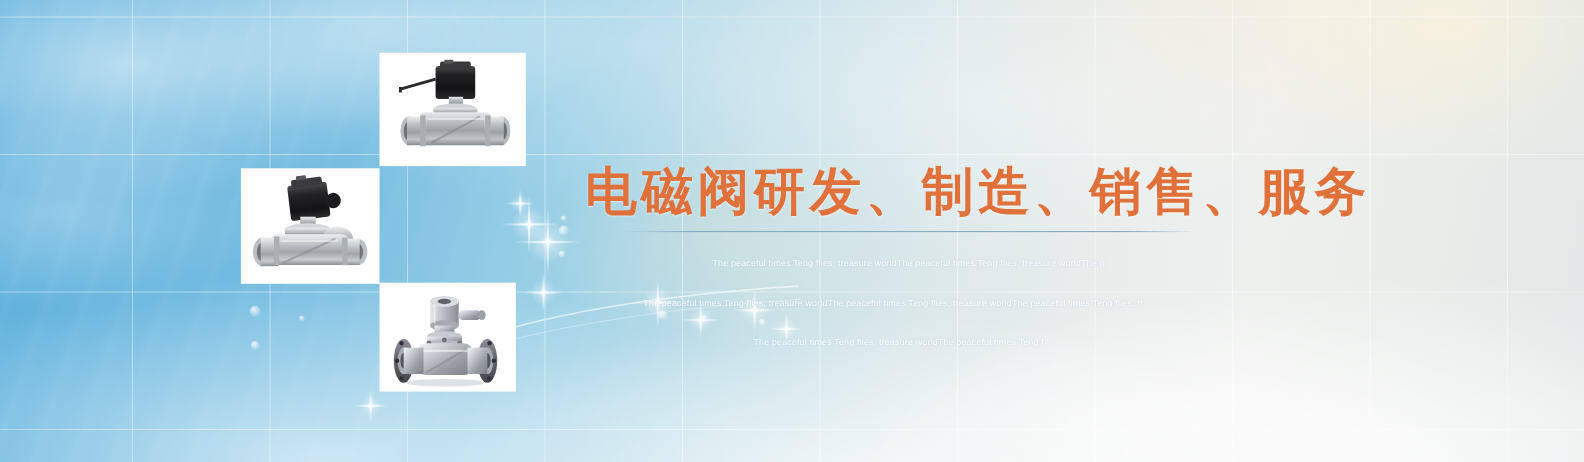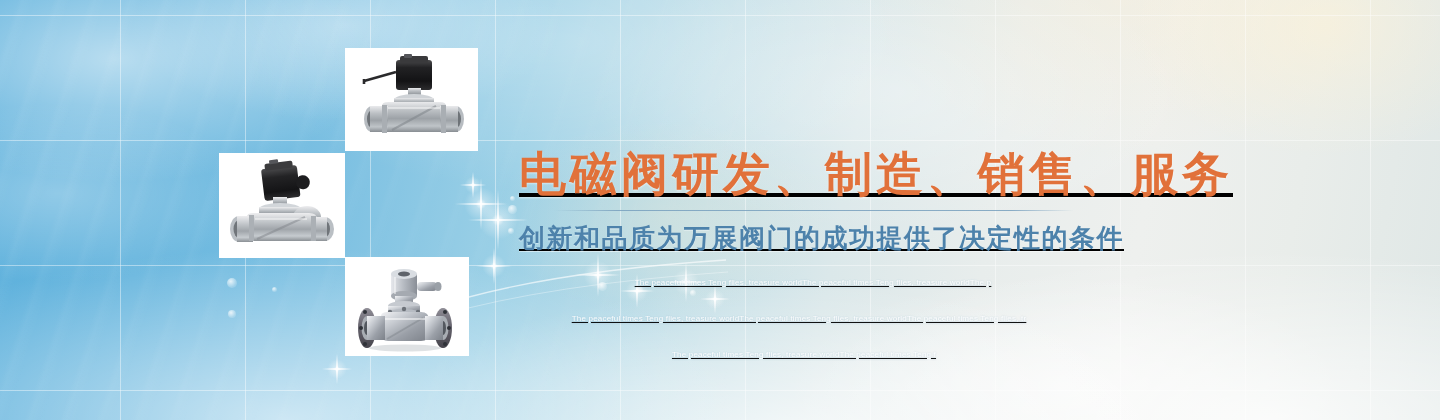--- a/index.html
+++ b/index.html
@@ -107,21 +107,21 @@
   
   .tile {
     position:absolute;
     background:#ffffff;
     display:flex; align-items:center; justify-content:center;
     overflow:hidden;
   }
   .tile svg { display:block; }
 
   
-  .text-block { position:absolute; left:519px; top:148px; width:600px;text-decoration:underline; }
+  .text-block { position:absolute; left:532px; top:148px; width:600px; }
 
   .headline {
     font-size:47px;
     font-weight:700;
     letter-spacing:4px;
     color:#e1713a;
     line-height:1.1;
     white-space:nowrap;
     text-shadow:0 1px 2px rgba(255,255,255,.55);
   }
@@ -547,21 +547,20 @@
 
       <ellipse cx="54" cy="86" rx="36" ry="3.5" fill="#b9bec4" opacity=".45"></ellipse>
     </svg>
   </div>
 
   <div class="text-block">
     <div class="headline">电磁阀研发、制造、销售、服务</div>
 
     <div class="divider"></div>
 
-    <div class="subheadline">创新和品质为万展阀门的成功提供了决定性的条件</div>
 
     <div class="body-text">
       <div class="line l1">The peaceful times Teng flies, treasure worldThe peaceful times Teng flies, treasure worldThe p</div>
       <div class="line l2">The peaceful times Teng flies, treasure worldThe peaceful times Teng flies, treasure worldThe peaceful times Teng flies, tr</div>
       <div class="line l3">The peaceful times Teng flies, treasure worldThe peaceful times Teng f</div>
     </div>
   </div>
 
 </div>
 

